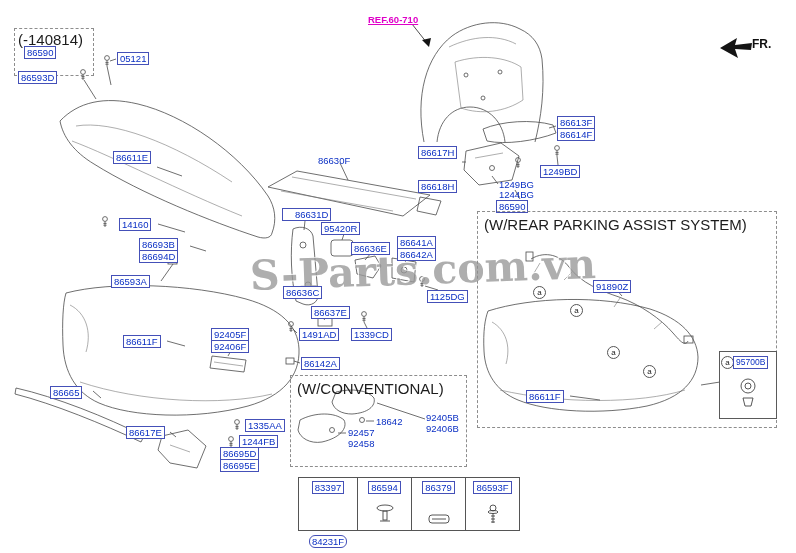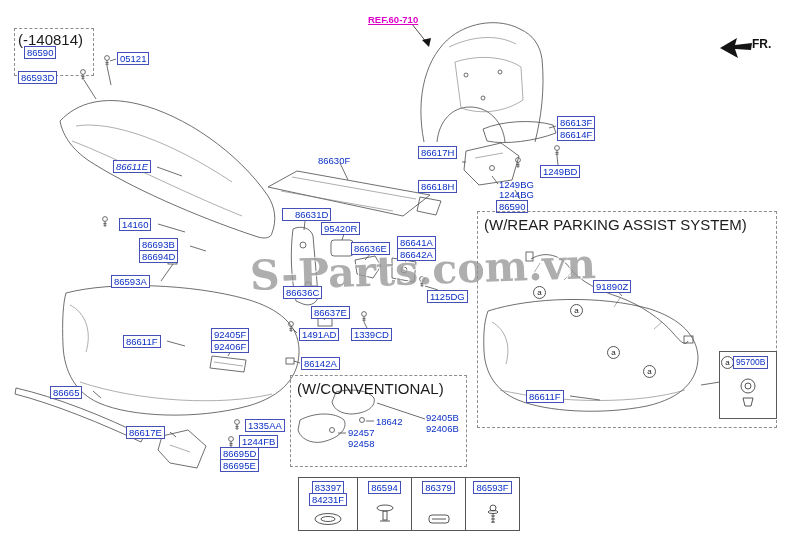--- a/index.html
+++ b/index.html
@@ -22,21 +22,21 @@
   .marka{position:absolute;width:11px;height:11px;border:1px solid #555;border-radius:50%;
          font-size:8px;line-height:11px;text-align:center;color:#222;background:#fff;}
   .ref{position:absolute;font-size:9.5px;color:var(--ref,#df00c8);text-decoration:underline;white-space:nowrap;font-weight:bold;}
   .fr{position:absolute;font-size:12px;font-weight:bold;color:#101010;}
   .wmark{position:absolute;left:250px;top:246px;font-family:"DejaVu Serif",serif;font-weight:bold;
          font-size:41px;color:#9a9a9a;opacity:.8;transform:rotate(-2deg);white-space:nowrap;
          text-shadow:1px 1px 0 #fff,-1px -1px 0 #fff;}
   .ftable{position:absolute;left:298px;top:477px;display:flex;border:1px solid #555;background:#fff;}
   .fcell{width:54px;height:52px;border-left:1px solid #555;display:flex;flex-direction:column;
          align-items:center;padding-top:3px;box-sizing:border-box;}
-  .fcell:first-child{border-left:none;width:58px;}
+  .fcell:first-child{border-left:none;width:58px;gap:42px;}
   .fcell svg{margin-top:auto;margin-bottom:4px;}
   .fcell svg *{stroke:#444;fill:none;stroke-width:.9;}
   .subbox-sensor svg *{stroke:#444;fill:none;stroke-width:.9;}
 </style>
 </head>
 <body>
 
 <div id="stage">
 
   <svg id="art" width="796" height="553" viewBox="0 0 796 553">
@@ -170,21 +170,21 @@
   <a class="ref" style="left:368px;top:14px;">REF.60-710</a>
   <div class="fr" style="left:734px;top:37px;margin-left:18px;">FR.</div>
 
   <div class="dashbox" style="left:14px;top:28px;width:78px;height:46px;">
     <span class="gtitle" style="left:3px;top:2px;">(-140814)</span>
     <span class="tag abs" style="left:9px;top:17px;">86590</span>
   </div>
 
   <span class="tag abs" style="left:18px;top:71px;">86593D</span>
   <span class="tag abs" style="left:117px;top:52px;">05121</span>
-  <span class="tag abs" style="left:113px;top:160px;font-style:italic;">86611E</span>
+  <span class="tag abs" style="left:113px;top:151px;">86611E</span>
   <span class="tag abs" style="left:119px;top:218px;">14160</span>
 
   <div class="abs stackv" style="left:139px;top:238px;">
     <span class="tag">86693B</span>
     <span class="tag">86694D</span>
   </div>
 
   <span class="tag abs" style="left:111px;top:275px;">86593A</span>
   <span class="tag notag abs" style="left:318px;top:155px;">86630F</span>
   <span class="tag abs" style="left:282px;top:208px;padding-left:12px;">86631D</span>
@@ -260,21 +260,21 @@
 
   <span class="tag notag abs" style="left:376px;top:416px;">18642</span>
   <span class="tag notag abs" style="left:426px;top:412px;">92405B</span>
   <span class="tag notag abs" style="left:426px;top:423px;">92406B</span>
   <span class="tag notag abs" style="left:348px;top:427px;">92457</span>
   <span class="tag notag abs" style="left:348px;top:438px;">92458</span>
 
   <div class="ftable">
     <div class="fcell">
       <span class="tag">83397</span>
-      <span class="tag" style="margin-top:-1px;">84231F</span>
+      <span class="tag" style="margin-top:-1px;border-radius:6px;">84231F</span>
       <svg width="32" height="14">
         <ellipse cx="16" cy="7" rx="13" ry="5.5"></ellipse>
           <ellipse cx="16" cy="7" rx="7" ry="2.5"></ellipse>
       </svg>
     </div>
     <div class="fcell">
       <span class="tag">86594</span>
       <svg width="22" height="22">
         <ellipse cx="11" cy="4" rx="8" ry="3"></ellipse>
           <rect x="9" y="7" width="4" height="9"></rect>

